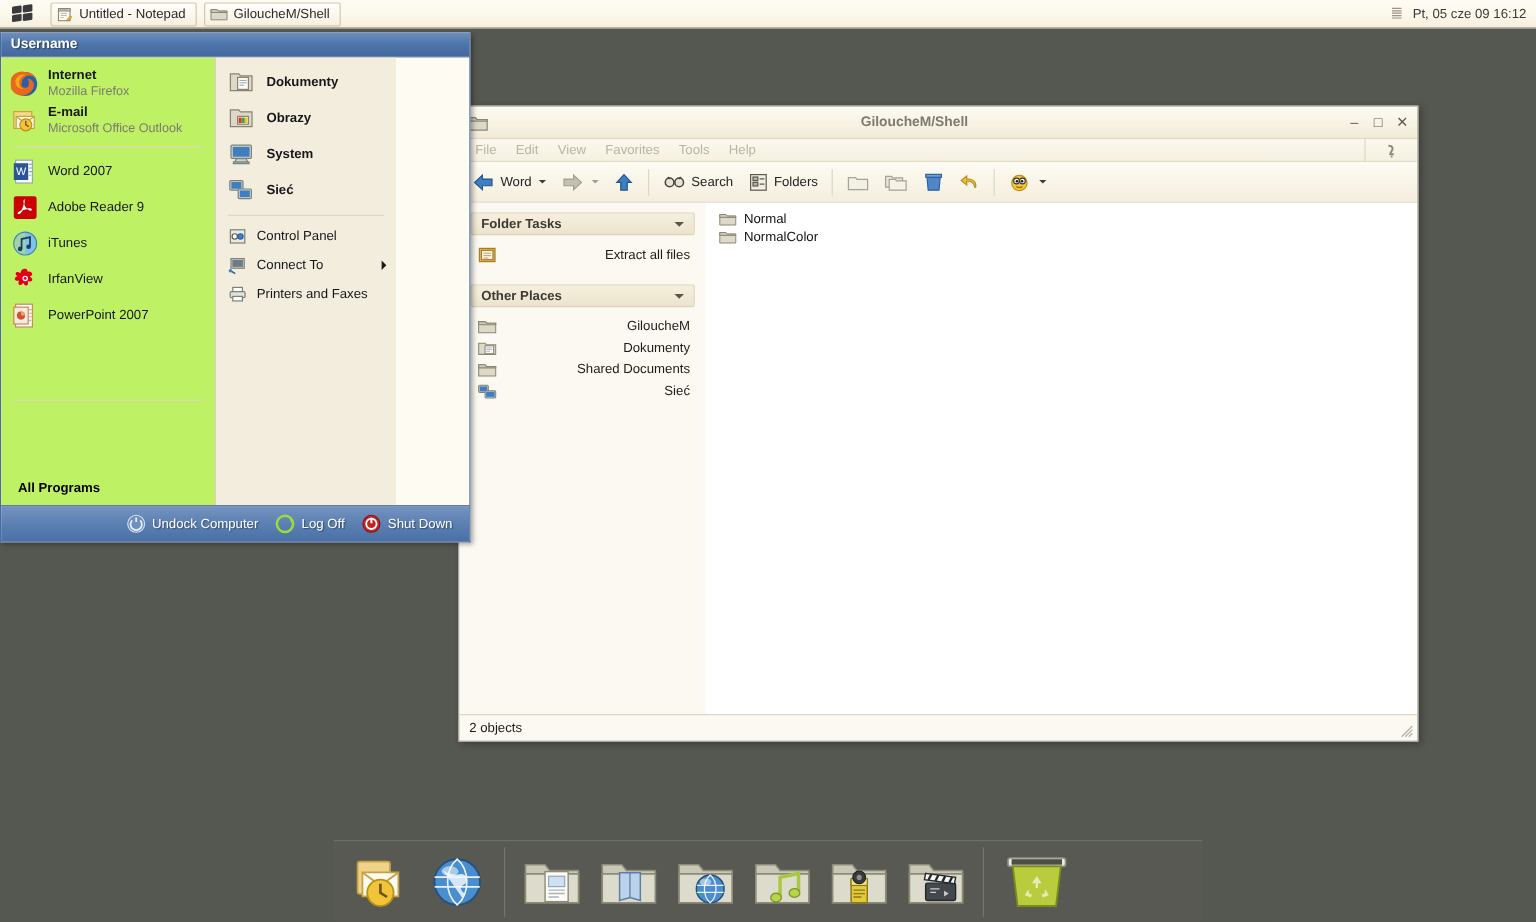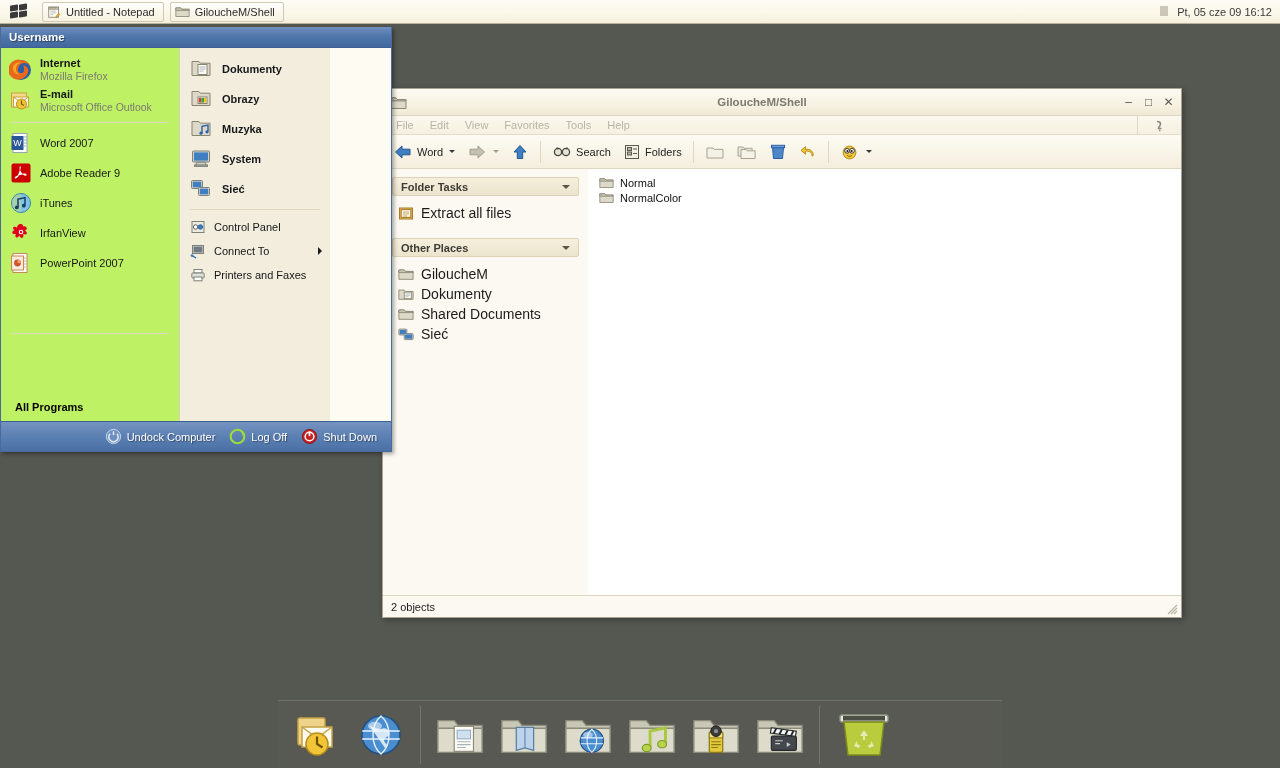--- a/index.html
+++ b/index.html
@@ -175,21 +175,21 @@
     font-weight: bold; font-size: 11px; color: #3c3a33;
     cursor: pointer;
   }
   .panel-head .chev {
     margin-left:auto; width:0;height:0;
     border-top:4px solid #5a564b;border-left:4px solid transparent;border-right:4px solid transparent;
   }
   .panel-body { padding: 7px 4px 2px 6px; }
   .panel-row {
     display: flex; align-items: center; gap: 7px;
-    padding: 2px 0; font-size: 14px; color: #1b1b1b; cursor: pointer;
+    padding: 2px 0; font-size: 11px; color: #1b1b1b; cursor: pointer; justify-content: space-between;
   }
   .det-name { font-weight: bold; font-size: 11px; color:#111; padding-left: 12px;}
   .det-sub { font-size: 11px; color:#333; padding-left: 12px;}
 
   #ex-files {
     flex: 1; background: #ffffff; padding: 6px 6px 0 8px; overflow: hidden;
   }
   .file-row {
     display: flex; align-items: center; gap: 6px;
     padding: 1px 3px; font-size: 11px; color: #111; cursor: pointer; width: max-content; text-align: right;
@@ -387,31 +387,20 @@
             <path d="M2 4.5h7l1.4 1.7H20V18.5H2z" fill="#dcd9c9" stroke="#87846f"></path>
             <rect x="8" y="10" width="9" height="6.5" fill="#fdfdfa" stroke="#87846f"></rect>
             <rect x="8.8" y="11" width="2.6" height="4.6" fill="#d43c2a"></rect>
             <rect x="11.4" y="11" width="2.6" height="4.6" fill="#3fa14a"></rect>
             <rect x="14" y="11" width="2.2" height="4.6" fill="#f0c419"></rect>
           </svg>
         </span>
         <span class="sm-title bold">Obrazy</span>
       </div>
 
-      <div class="sm-item sm-right-item">
-        <span class="sm-ico">
-          <svg width="22" height="22" viewBox="0 0 22 22">
-            <path d="M2 4.5h7l1.4 1.7H20V18.5H2z" fill="#dcd9c9" stroke="#87846f"></path>
-            <path d="M12 16.2V9.4l6-1.3v6.3" fill="none" stroke="#2a5fa8" stroke-width="1.4"></path>
-            <circle cx="11" cy="16.2" r="1.6" fill="#2a5fa8"></circle>
-            <circle cx="17" cy="14.8" r="1.6" fill="#2a5fa8"></circle>
-          </svg>
-        </span>
-        <span class="sm-title bold">Muzyka</span>
-      </div>
 
       <div class="sm-item sm-right-item">
         <span class="sm-ico">
           <svg width="22" height="22" viewBox="0 0 22 22">
             <rect x="2.5" y="4" width="17" height="11" rx="1" fill="#cfd3cc" stroke="#7d8178"></rect>
             <rect x="4" y="5.4" width="14" height="8.2" fill="#3f7fc1"></rect>
             <path d="M7 15.2h8l1.5 3h-11z" fill="#cfd3cc" stroke="#7d8178"></path>
             <rect x="4.5" y="18" width="13" height="1.4" fill="#b8bcb4" stroke="#7d8178"></rect>
           </svg>
         </span>

